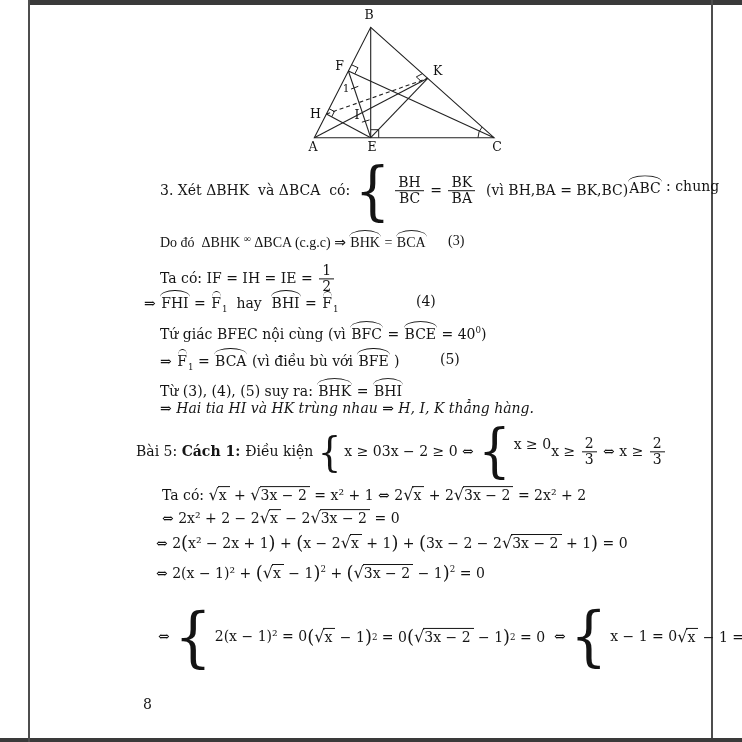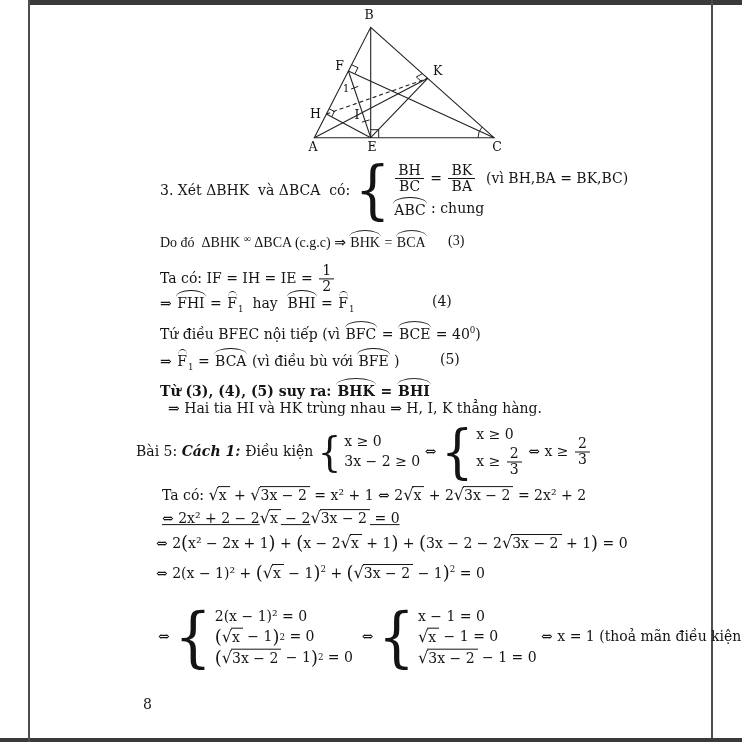--- a/index.html
+++ b/index.html
@@ -8,41 +8,41 @@
     background:#ffffff;color:#141414;
     font-family:"DejaVu Serif","Liberation Serif",serif;
     font-size:14px;line-height:1.2;
   }
   .bar,.edge{position:absolute}
   #figure{position:absolute;left:290px;top:8px}
   #figure text{font-family:"DejaVu Serif","Liberation Serif",serif}
   #mathlines{position:absolute;left:0;top:0;width:742px;height:742px}
   .mline{position:absolute;transform:translateY(-50%);white-space:pre}
   .b{font-weight:400}
-  .bi{font-weight:700;font-style:italic}
+  .bi{font-weight:700;}
   .sim{font-size:.72em;vertical-align:.5em}
   .frac{display:inline-flex;flex-direction:column;align-items:center;vertical-align:middle;margin:0 2px;line-height:1.08;text-align:center}
   .frac .num{padding:0 3px;border-bottom:1px solid currentColor}
   .frac .den{padding:0 3px}
   .sqrt{display:inline-block;white-space:pre}
   .sqrt .rad{display:inline-block;font-size:1.15em;line-height:.8;vertical-align:-.02em}
   .sqrt .rdc{display:inline-block;border-top:1.2px solid currentColor;line-height:1;padding:1px 3px 0 1px;margin-left:-1px}
   .arc{position:relative;display:inline-block;padding:5px 1px 0}
   .arc::before{content:"";position:absolute;top:0;left:0;right:0;height:6px;
     border-top:1.2px solid currentColor;border-radius:50% 50% 0 0/100% 100% 0 0}
   .hs{display:inline-block;white-space:nowrap}
   .hs .hat{position:relative;display:inline-block;padding:4px 1px 0}
   .hs .hat::before{content:"";position:absolute;top:0;left:12%;right:12%;height:5px;
     border-top:1.2px solid currentColor;border-radius:50% 50% 0 0/100% 100% 0 0}
   .hs sub{font-size:.62em}
   sup.sp2{font-size:.62em}
   .bigp{font-size:1.28em;line-height:1;vertical-align:-.06em}
   .sys{display:inline-flex;align-items:center;vertical-align:middle}
   .sys>.brace{display:inline-block;line-height:.85;transform:scaleY(1.12);transform-origin:center;margin-right:3px}
-  .sys .rows{display:inline-flex;flex-direction:column;row-gap:3px;align-items:flex-start}
+  .sys .rows{display:inline-flex;flex-direction:row;row-gap:3px;align-items:flex-start}
   .sys .row{display:flex;align-items:center;white-space:pre}
   .tag{position:absolute;top:50%;transform:translateY(-50%)}
   #pageno{position:absolute}
 </style>
 </head>
 <body style="background: rgb(255, 255, 255); color: rgb(20, 20, 20);">
 
 <div class="bar" style="left: 29px; top: 0px; width: 713px; height: 5px; background: rgb(58, 58, 58);"></div>
 <div class="bar" style="left: 0px; top: 738px; width: 742px; height: 4px; background: rgb(58, 58, 58);"></div>
 <div class="edge" style="left: 28px; top: 0px; width: 2px; height: 742px; background: rgb(77, 77, 77);"></div>
@@ -78,26 +78,26 @@
     <text x="321" y="118" text-anchor="end">H</text>
     <text x="357" y="119" text-anchor="middle">I</text>
     <text x="346" y="92" text-anchor="middle" font-size="10.5">1</text>
   </g>
 </svg>
 
 <div id="mathlines">
     <div class="mline" style="left: 160px; top: 191px;"><span>3. Xét ΔBHK  và ΔBCA  có: </span><span class="sys"><span class="brace" style="font-size: 56px;">{</span><span class="rows"><span class="row"><span class="frac"><span class="num">BH</span><span class="den">BC</span></span><span> = </span><span class="frac"><span class="num">BK</span><span class="den">BA</span></span><span>  (vì BH,BA = BK,BC)</span></span><span class="row"><span class="arc">ABC</span><span> : chung</span></span></span></span></div>
     <div class="mline" style="left: 160px; top: 241px; font-family: Liberation Serif, serif;"><span>Do đó  ΔBHK </span><span class="sim">∞</span><span> ΔBCA (c.g.c) ⇒ </span><span class="arc">BHK</span><span> = </span><span class="arc">BCA</span><span class="tag" style="left: 288px;">(3)</span></div>
     <div class="mline" style="left: 160px; top: 279px;"><span>Ta có: IF = IH = IE = </span><span class="frac"><span class="num">1</span><span class="den">2</span></span></div>
-    <div class="mline" style="left: 160px; top: 302px;"><span>⇒ </span><span class="arc">FHI</span><span> = </span><span class="hs"><span class="hat">F</span><sub>1</sub></span><span>  hay  </span><span class="arc">BHI</span><span> = </span><span class="hs"><span class="hat">F</span><sub>1</sub></span><span class="tag" style="left: 272px;">(4)</span></div>
-    <div class="mline" style="left: 160px; top: 332px;"><span>Tứ điều BFEC nội tiếp (vì </span><span class="arc">BFC</span><span> = </span><span class="arc">BCE</span><span> = 40</span><sup class="sp2">0</sup><span>)</span></div>
+    <div class="mline" style="left: 144px; top: 302px;"><span>⇒ </span><span class="arc">FHI</span><span> = </span><span class="hs"><span class="hat">F</span><sub>1</sub></span><span>  hay  </span><span class="arc">BHI</span><span> = </span><span class="hs"><span class="hat">F</span><sub>1</sub></span><span class="tag" style="left: 272px;">(4)</span></div>
+    <div class="mline" style="left: 160px; top: 332px;"><span>Tứ giác BFEC nội cùng (vì </span><span class="arc">BFC</span><span> = </span><span class="arc">BCE</span><span> = 40</span><sup class="sp2">0</sup><span>)</span></div>
     <div class="mline" style="left: 160px; top: 360px;"><span>⇒ </span><span class="hs"><span class="hat">F</span><sub>1</sub></span><span> = </span><span class="arc">BCA</span><span> (vì điều bù với </span><span class="arc">BFE</span><span> )</span><span class="tag" style="left: 280px;">(5)</span></div>
-    <div class="mline" style="left: 160px; top: 389px; font-weight: bold;"><span>Từ (3), (4), (5) suy ra: </span><span class="arc">BHK</span><span> = </span><span class="arc">BHI</span></div>
-    <div class="mline" style="left: 168px; top: 408px;"><span>⇒ Hai tia HI và HK trùng nhau ⇒ H, I, K thẳng hàng.</span></div>
+    <div class="mline" style="left: 160px; top: 389px;"><span>Từ (3), (4), (5) suy ra: </span><span class="arc">BHK</span><span> = </span><span class="arc">BHI</span></div>
+    <div class="mline" style="left: 160px; top: 408px; font-style: italic;"><span>⇒ Hai tia HI và HK trùng nhau ⇒ H, I, K thẳng hàng.</span></div>
     <div class="mline" style="left: 136px; top: 452px;"><span class="b">Bài 5: </span><span class="bi">Cách 1: </span><span>Điều kiện </span><span class="sys"><span class="brace" style="font-size: 37px;">{</span><span class="rows"><span class="row"><span>x ≥ 0</span></span><span class="row"><span>3x − 2 ≥ 0</span></span></span></span><span> ⇔ </span><span class="sys"><span class="brace" style="font-size: 51px;">{</span><span class="rows"><span class="row"><span>x ≥ 0</span></span><span class="row"><span>x ≥ </span><span class="frac"><span class="num">2</span><span class="den">3</span></span></span></span></span><span> ⇔ x ≥ </span><span class="frac"><span class="num">2</span><span class="den">3</span></span></div>
     <div class="mline" style="left: 162px; top: 495px;"><span>Ta có: </span><span class="sqrt"><span class="rad">√</span><span class="rdc">x</span></span><span> + </span><span class="sqrt"><span class="rad">√</span><span class="rdc">3x − 2</span></span><span> = x² + 1 ⇔ 2</span><span class="sqrt"><span class="rad">√</span><span class="rdc">x</span></span><span> + 2</span><span class="sqrt"><span class="rad">√</span><span class="rdc">3x − 2</span></span><span> = 2x² + 2</span></div>
-    <div class="mline" style="left: 162px; top: 518px; text-decoration: underline;"><span>⇔ 2x² + 2 − 2</span><span class="sqrt"><span class="rad">√</span><span class="rdc">x</span></span><span> − 2</span><span class="sqrt"><span class="rad">√</span><span class="rdc">3x − 2</span></span><span> = 0</span></div>
+    <div class="mline" style="left: 162px; top: 518px;"><span>⇔ 2x² + 2 − 2</span><span class="sqrt"><span class="rad">√</span><span class="rdc">x</span></span><span> − 2</span><span class="sqrt"><span class="rad">√</span><span class="rdc">3x − 2</span></span><span> = 0</span></div>
     <div class="mline" style="left: 156px; top: 543px;"><span>⇔ 2</span><span class="bigp">(</span><span>x² − 2x + 1</span><span class="bigp">)</span><span> + </span><span class="bigp">(</span><span>x − 2</span><span class="sqrt"><span class="rad">√</span><span class="rdc">x</span></span><span> + 1</span><span class="bigp">)</span><span> + </span><span class="bigp">(</span><span>3x − 2 − 2</span><span class="sqrt"><span class="rad">√</span><span class="rdc">3x − 2</span></span><span> + 1</span><span class="bigp">)</span><span> = 0</span></div>
     <div class="mline" style="left: 156px; top: 573px;"><span>⇔ 2(x − 1)² + </span><span class="bigp">(</span><span class="sqrt"><span class="rad">√</span><span class="rdc">x</span></span><span> − 1</span><span class="bigp">)</span><sup class="sp2">2</sup><span> + </span><span class="bigp">(</span><span class="sqrt"><span class="rad">√</span><span class="rdc">3x − 2</span></span><span> − 1</span><span class="bigp">)</span><sup class="sp2">2</sup><span> = 0</span></div>
     <div class="mline" style="left: 158px; top: 637px;"><span>⇔ </span><span class="sys"><span class="brace" style="font-size: 59px;">{</span><span class="rows"><span class="row"><span>2(x − 1)² = 0</span></span><span class="row"><span class="bigp">(</span><span class="sqrt"><span class="rad">√</span><span class="rdc">x</span></span><span> − 1</span><span class="bigp">)</span><sup class="sp2">2</sup><span> = 0</span></span><span class="row"><span class="bigp">(</span><span class="sqrt"><span class="rad">√</span><span class="rdc">3x − 2</span></span><span> − 1</span><span class="bigp">)</span><sup class="sp2">2</sup><span> = 0</span></span></span></span><span>  ⇔ </span><span class="sys"><span class="brace" style="font-size: 58px;">{</span><span class="rows"><span class="row"><span>x − 1 = 0</span></span><span class="row"><span class="sqrt"><span class="rad">√</span><span class="rdc">x</span></span><span> − 1 = 0</span></span><span class="row"><span class="sqrt"><span class="rad">√</span><span class="rdc">3x − 2</span></span><span> − 1 = 0</span></span></span></span><span> ⇔ x = 1 (thoả mãn điều kiện).</span></div>
   </div>
 
 <div id="pageno" style="left:143px;top:696px">8</div>
 
 </body></html>

